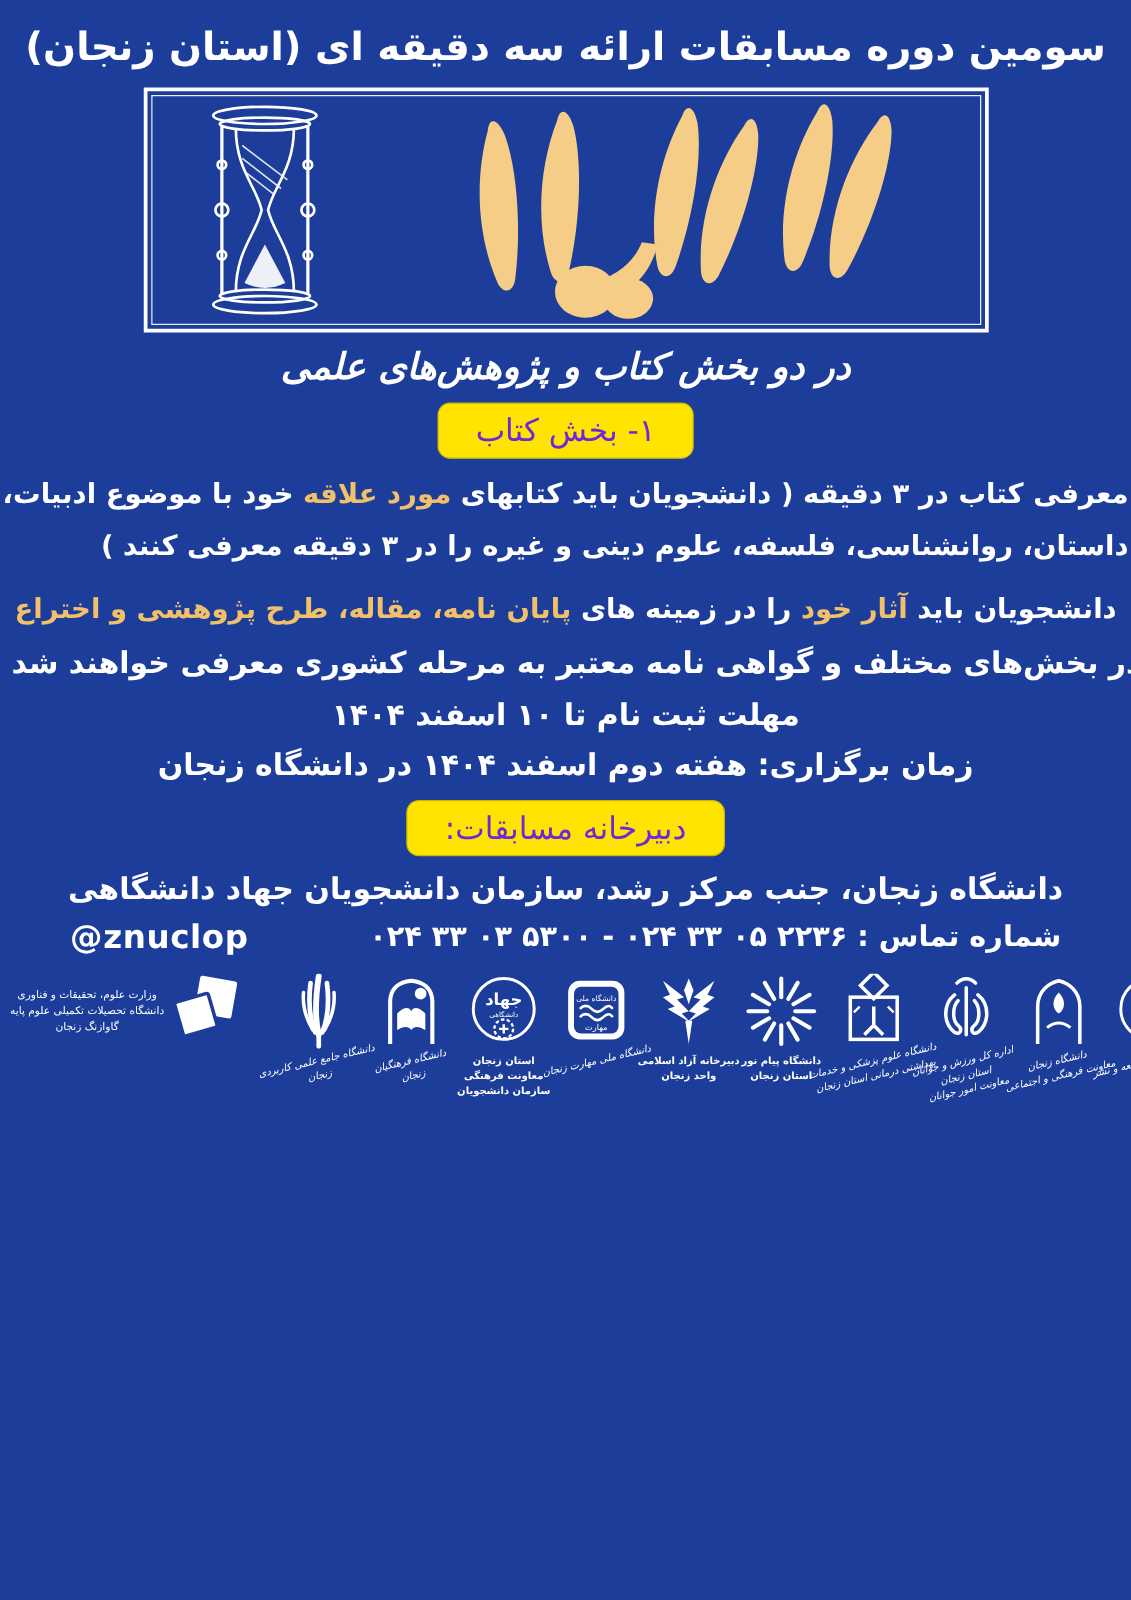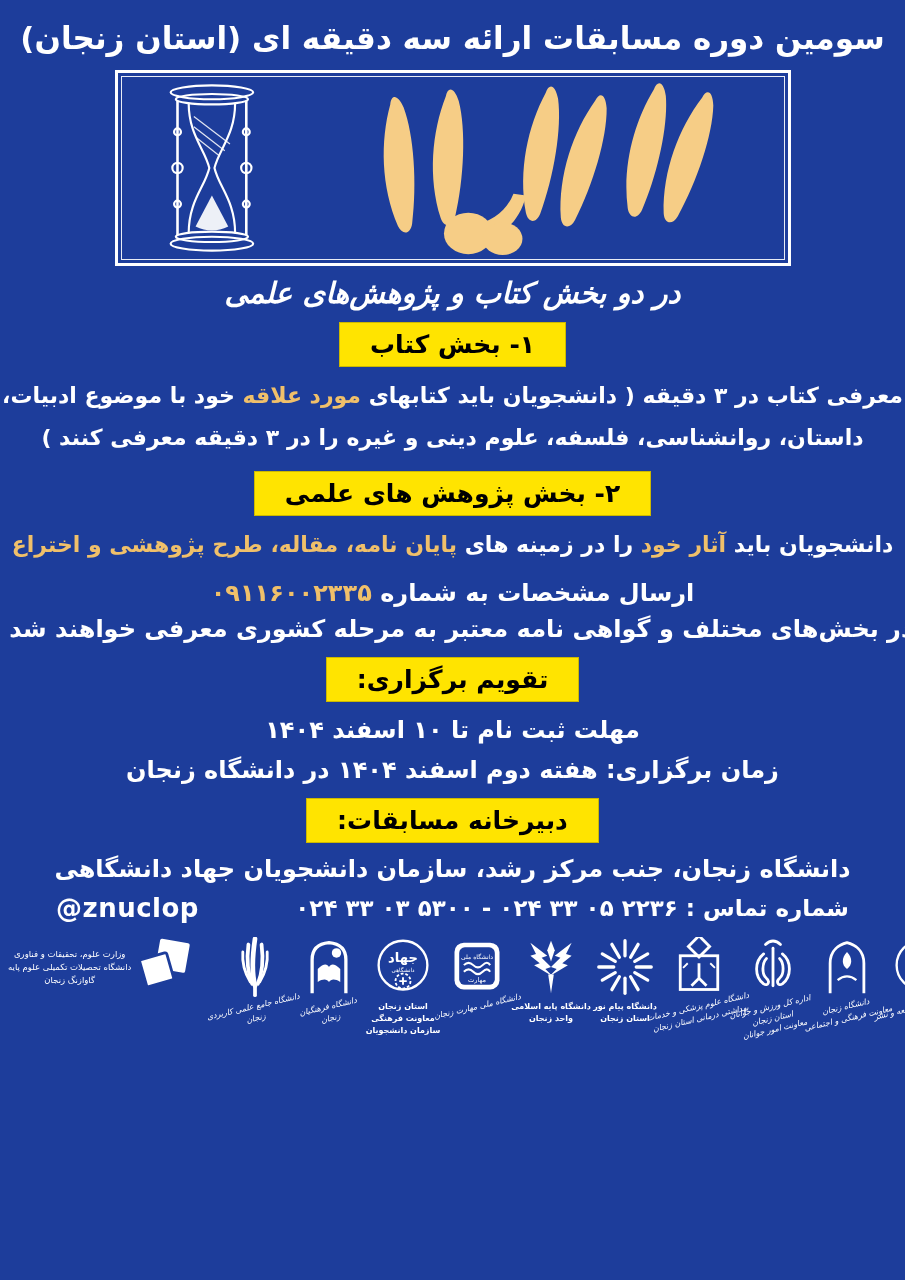--- a/index.html
+++ b/index.html
@@ -17,28 +17,28 @@
   .brand-frame{
     position:relative;margin-top:14px;width:676px;height:196px;
     border:3px solid #ffffff;box-sizing:border-box;
     display:flex;align-items:center;direction:ltr;
   }
   .brand-frame::after{content:"";position:absolute;inset:3px;border:1px solid rgba(255,255,255,.9);pointer-events:none;}
   .hourglass{height:172px;margin-left:38px;flex:0 0 auto;}
   .callig{height:176px;width:430px;margin:0 auto;}
   .subtitle{font-size:29px;font-weight:bold;margin-top:10px;font-style:italic;}
   .badge{
-    background:#ffe400;color:#000000;font-weight:bold;font-size:25px;
-    padding:7px 30px;border-radius:0;border:1px solid #cdb900;
+    background:#ffe400;color:#6d28d9;font-weight:normal;font-size:25px;
+    padding:7px 30px;border-radius:10px;border:1px solid #cdb900;
     white-space:nowrap;
   }
   .mt8{margin-top:8px}.mt10{margin-top:12px}.mt12{margin-top:12px}.mt14{margin-top:14px}
   .para{
     font-size:22px;font-weight:bold;line-height:1.9;margin:8px 0 0;
-    text-align:center;white-space:nowrap;
+    white-space:nowrap;
   }
   .line{font-size:24px;font-weight:bold;white-space:nowrap;}
   .gold{color:#f0c06a;}
   .contact-row{
     width:100%;display:flex;justify-content:space-between;align-items:center;
     padding:0 56px;box-sizing:border-box;margin-top:10px;
     font-size:23px;font-weight:bold;
   }
   .handle{direction:ltr;font-size:26px;letter-spacing:.5px;}
   .logos{
@@ -169,34 +169,27 @@
   </div>
 
   <div class="subtitle">در دو بخش کتاب و پژوهش‌های علمی</div>
 
   <div class="badge mt12">
     <span>۱- بخش کتاب</span>
   </div>
 
   <p class="para"><span>معرفی کتاب در ۳ دقیقه ( دانشجویان باید کتابهای </span><span class="gold">مورد علاقه</span><span> خود با موضوع ادبیات،</span><br><span>داستان، روانشناسی، فلسفه، علوم دینی و غیره را در ۳ دقیقه معرفی کنند )</span></p>
 
-  <div class="badge mt12">
-    <span>۲- بخش پژوهش های علمی</span>
-  </div>
 
   <p class="para"><span>دانشجویان باید </span><span class="gold">آثار خود</span><span> را در زمینه های </span><span class="gold">پایان نامه، مقاله، طرح پژوهشی و اختراع</span><br></p>
 
 
-  <div class="line mt14"><span>ارسال مشخصات به شماره </span><span class="gold">۰۹۱۱۶۰۰۲۳۳۵</span></div>
 
   <div class="line mt8">در بخش‌های مختلف و گواهی نامه معتبر به مرحله کشوری معرفی خواهند شد .</div>
 
-  <div class="badge mt14">
-    <span>تقویم برگزاری:</span>
-  </div>
 
   <div class="line mt14">مهلت ثبت نام تا ۱۰ اسفند ۱۴۰۴</div>
   <div class="line mt10">زمان برگزاری: هفته دوم اسفند ۱۴۰۴ در دانشگاه زنجان</div>
 
   <div class="badge mt14">
     <span>دبیرخانه مسابقات:</span>
   </div>
 
   <div class="line mt12">دانشگاه زنجان، جنب مرکز رشد، سازمان دانشجویان جهاد دانشگاهی</div>
 
@@ -256,21 +249,21 @@
       <div class="lg-cap diag">
         <div>دانشگاه ملی مهارت زنجان</div>
       </div>
     </div>
 
     <div class="lg-item">
       <svg viewBox="0 0 64 64">
           <use href="#sym-eagle"></use>
         </svg>
       <div class="lg-cap">
-        <div>دانشگاه پایه اسلامی</div>
+        <div>دبیرخانه آزاد اسلامی</div>
         <div>واحد زنجان</div>
       </div>
     </div>
 
     <div class="lg-item">
       <svg viewBox="0 0 64 64">
           <use href="#sym-sunburst"></use>
         </svg>
       <div class="lg-cap">
         <div>دانشگاه پیام نور</div>

